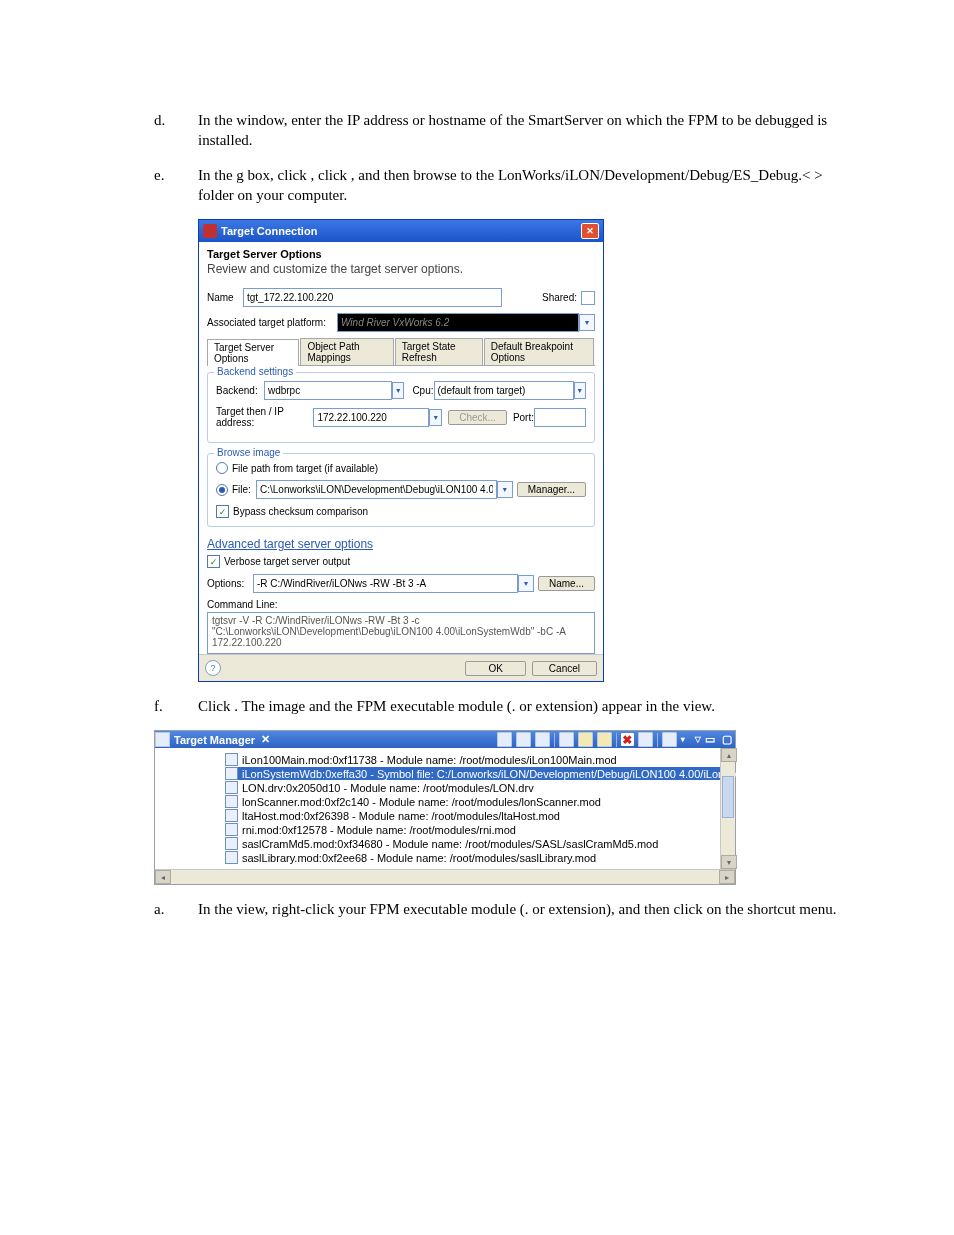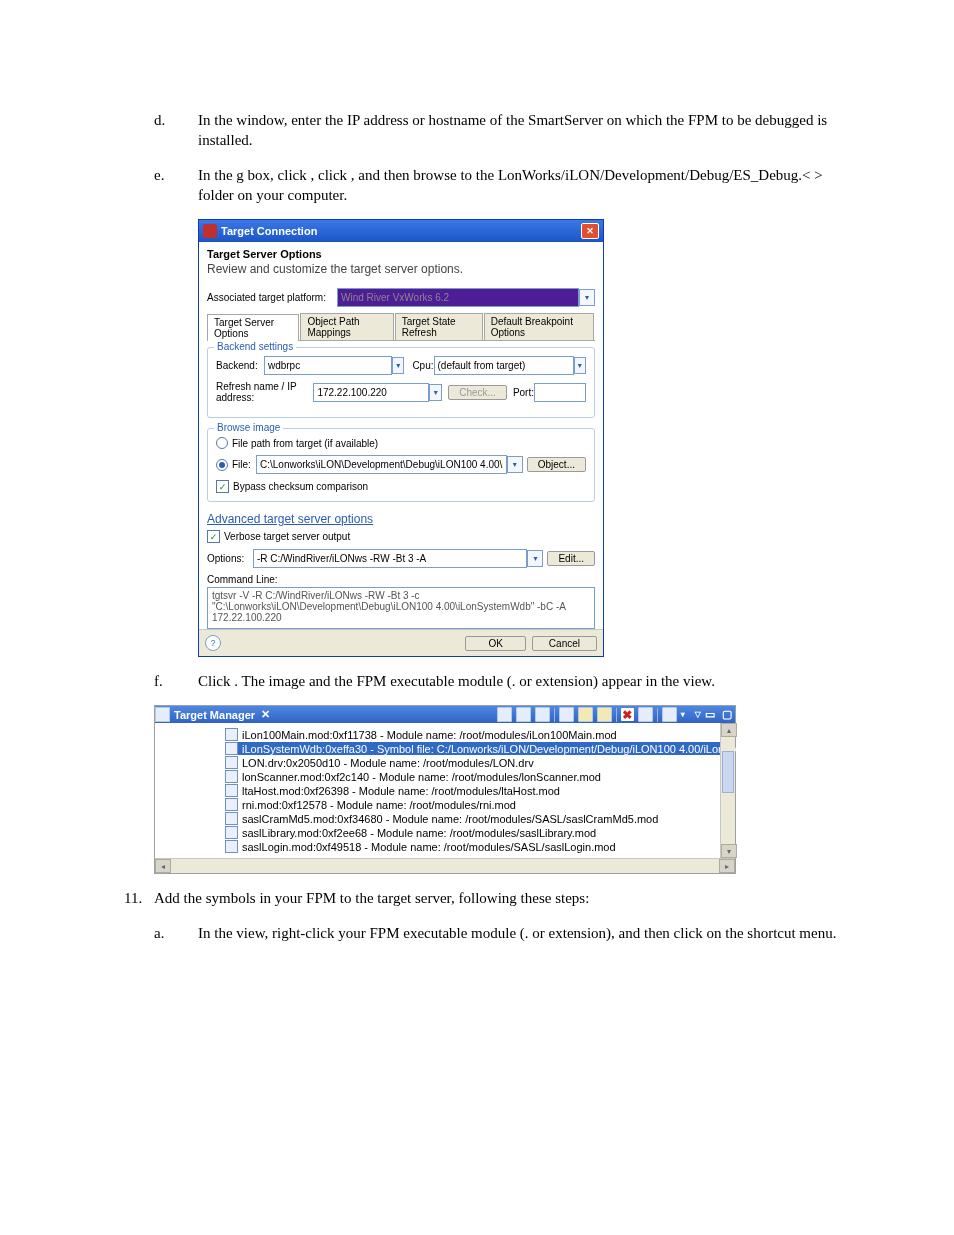--- a/index.html
+++ b/index.html
@@ -71,21 +71,21 @@
   .row label{width:110px;}
   .row label.short{width:64px;}
   .input{
     border:1px solid #7a9ccf;
     background:#fff;
     height:15px;
     padding:1px 3px;
     font-size:10px;
     font-family:Tahoma,Arial,sans-serif;
   }
-  .input.dis{background:#4c1d95;color:#888;}
+  .input.dis{background:#000000;color:#888;font-style:italic;}
   .drop{
     border:1px solid #7a9ccf;background:#f3f6fb;width:14px;height:15px;
     font-size:8px;display:flex;align-items:center;justify-content:center;color:#2b5cb3;
   }
   .tabs{display:flex;border-bottom:1px solid #a7a7a7;margin-bottom:6px;}
   .tab{
     border:1px solid #a7a7a7;border-bottom:none;
     padding:2px 6px;font-size:10px;background:#ece9d8;margin-right:1px;
   }
   .tab.active{background:#fff;position:relative;top:1px;}
@@ -179,20 +179,26 @@
   <div class="dialog">
     <div class="dlg-title">
       <span style="width:14px;height:14px;background:#c03030;border-radius:2px;margin-right:4px;"></span>
       <span>Target Connection</span>
       <span class="close">✕</span>
     </div>
     <div class="dlg-body">
       <div class="hdr">Target Server Options</div>
       <div class="sub">Review and customize the target server options.</div>
 
+      <div class="row">
+        <label style="width:36px;">Name</label>
+        <input class="input" style="flex: 1 1 0%;" value="tgt_172.22.100.220">
+        <span style="margin-left:40px;">Shared:</span>
+        <span style="width:12px;height:12px;border:1px solid #7a9ccf;margin-left:4px;"></span>
+      </div>
       <div class="row">
         <label style="width:130px;">Associated target platform:</label>
         <input class="input dis" style="flex: 1 1 0%;" value="Wind River VxWorks 6.2">
         <span class="drop">▾</span>
       </div>
 
       <div class="tabs">
         <div class="tab active">Target Server Options</div>
         <div class="tab">Object Path Mappings</div>
         <div class="tab">Target State Refresh</div>
@@ -203,58 +209,58 @@
         <span class="group-title">Backend settings</span>
         <div class="row">
           <label class="short">Backend:</label>
           <input class="input" style="width: 120px;" value="wdbrpc">
           <span class="drop">▾</span>
           <label style="margin-left:8px;width:26px;">Cpu:</label>
           <input class="input" style="flex: 1 1 0%;" value="(default from target)">
           <span class="drop">▾</span>
         </div>
         <div class="row">
-          <label style="width:126px;">Refresh name / IP address:</label>
+          <label style="width:126px;">Target then / IP address:</label>
           <input class="input" style="width: 108px;" value="172.22.100.220">
           <span class="drop">▾</span>
           <span class="btn" style="margin-left:6px;color:#999;">Check...</span>
           <label style="margin-left:6px;width:26px;">Port:</label>
           <input class="input" style="width: 44px;">
         </div>
       </div>
 
       <div class="group">
         <span class="group-title">Browse image</span>
         <div class="row">
           <span class="radio"></span>
           <span>File path from target (if available)</span>
         </div>
         <div class="row">
           <span class="radio sel"></span>
           <span style="width:24px;">File:</span>
           <input class="input" style="flex: 1 1 0%;" value="C:\Lonworks\iLON\Development\Debug\iLON100 4.00\iLonSystemWdb">
           <span class="drop">▾</span>
-          <span class="btn" style="margin-left:4px;">Object...</span>
+          <span class="btn" style="margin-left:4px;">Manager...</span>
         </div>
         <div class="check">
           <span style="width:11px;height:11px;border:1px solid #5577aa;background:#fff;color:#2a7a2a;font-size:9px;display:flex;align-items:center;justify-content:center;">✓</span>
           <span>Bypass checksum comparison</span>
         </div>
       </div>
 
       <div class="adv">Advanced target server options</div>
       <div class="check" style="margin-bottom:6px;">
         <span style="width:11px;height:11px;border:1px solid #5577aa;background:#fff;color:#2a7a2a;font-size:9px;display:flex;align-items:center;justify-content:center;">✓</span>
         <span>Verbose target server output</span>
       </div>
       <div class="row">
         <label style="width:46px;">Options:</label>
         <input class="input" style="flex: 1 1 0%;" value="-R C:/WindRiver/iLONws -RW -Bt 3 -A">
         <span class="drop">▾</span>
-        <span class="btn" style="margin-left:4px;">Edit...</span>
+        <span class="btn" style="margin-left:4px;">Name...</span>
       </div>
       <div style="font-size:10px;margin-bottom:2px;">Command Line:</div>
       <div class="cmdbox">tgtsvr -V -R C:/WindRiver/iLONws -RW -Bt 3 -c "C:\Lonworks\iLON\Development\Debug\iLON100 4.00\iLonSystemWdb" -bC -A 172.22.100.220</div>
     </div>
     <div class="dlg-footer">
       <span style="width:14px;height:14px;border:1px solid #7aa0c0;border-radius:50%;color:#3a7ab0;font-size:9px;display:flex;align-items:center;justify-content:center;background:#fff;">?</span>
       <div class="btns">
         <span class="btn" style="padding:1px 22px;">OK</span>
         <span class="btn" style="padding:1px 16px;">Cancel</span>
       </div>
@@ -322,35 +328,27 @@
           <span>rni.mod:0xf12578 - Module name: /root/modules/rni.mod</span>
         </div>
         <div class="node">
           <span class="nicon"></span>
           <span>saslCramMd5.mod:0xf34680 - Module name: /root/modules/SASL/saslCramMd5.mod</span>
         </div>
         <div class="node">
           <span class="nicon"></span>
           <span>saslLibrary.mod:0xf2ee68 - Module name: /root/modules/saslLibrary.mod</span>
         </div>
-        <div class="node">
-          <span class="nicon"></span>
-          <span>saslLogin.mod:0xf49518 - Module name: /root/modules/SASL/saslLogin.mod</span>
-        </div>
       </div>
     <div class="hscroll">
       <div class="harrow">◂</div>
       <div class="htrack"></div>
       <div class="harrow">▸</div>
     </div>
   </div>
 
-  <div class="ol-step">
-    <div class="ol-label">11.</div>
-    <div class="step-body">Add the symbols in your FPM to the target server, following these steps:</div>
-  </div>
 
   <div class="step">
     <div class="step-label">a.</div>
     <div class="step-body">In the                                 view, right-click your FPM executable module (.         or               extension), and then click                                                           on the shortcut menu.</div>
   </div>
 
 </div>
 
 </body></html>

